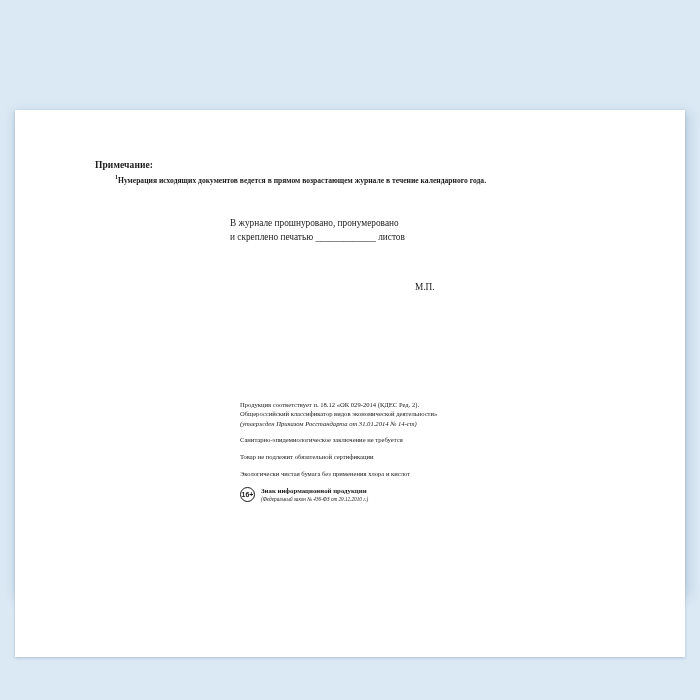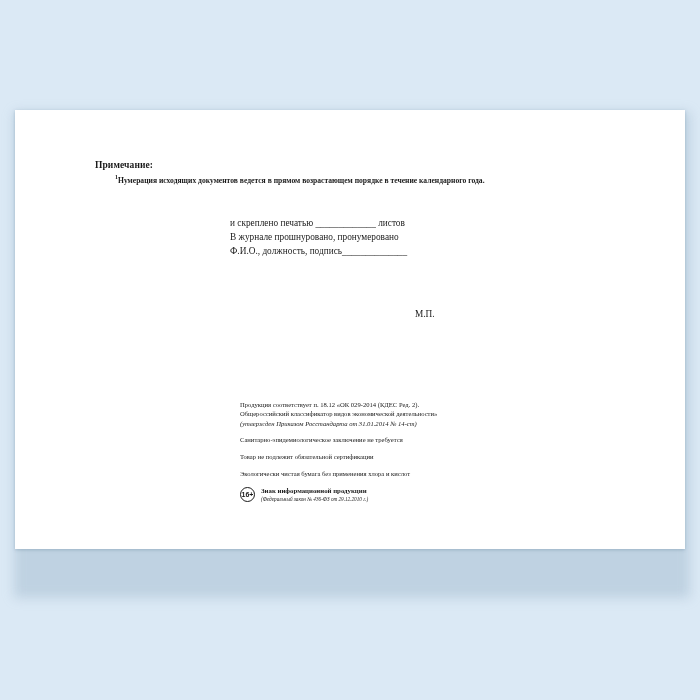--- a/index.html
+++ b/index.html
@@ -27,21 +27,21 @@
     height: 486px;
     background: rgba(120, 150, 175, 0.28);
     filter: blur(6px);
     border-radius: 2px;
   }
   .page {
     position: absolute;
     left: 15px;
     top: 110px;
     width: 670px;
-    height: 439px;
+    height: 547px;
     background: #ffffff;
     box-shadow: 0 1px 3px rgba(90,120,145,0.35);
   }
   .note-block {
     position: absolute;
     left: 80px;
     top: 50px;
     width: 520px;
   }
   .note-title {
@@ -71,21 +71,21 @@
     font-size: 9.3px;
     color: #1a1a1a;
     line-height: 1.48;
   }
   .seal-block .ln {
     white-space: pre;
   }
   .mp {
     position: absolute;
     left: 400px;
-    top: 199px;
+    top: 172px;
     font-size: 9.3px;
     color: #1a1a1a;
   }
 
   .legal-block {
     position: absolute;
     left: 225px;
     top: 290px;
     width: 290px;
     color: #1a1a1a;
@@ -142,27 +142,26 @@
 <body>
 
 <div id="stage">
 
   <div class="page-shadow"></div>
 
   <div class="page">
 
     <div class="note-block">
       <div class="note-title">Примечание:</div>
-      <div class="note-body"><sup>1</sup><span>Нумерация исходящих документов ведется в прямом возрастающем порядке в течение календарного года.</span></div>
+      <div class="note-body"><sup>1</sup><span>Нумерация исходящих документов ведется в прямом возрастающем журнале в течение календарного года.</span></div>
     </div>
 
     <div class="seal-block">
+      <div class="ln">В журнале прошнуровано, пронумеровано</div>
       <div class="ln">и скреплено печатью _____________ листов</div>
-      <div class="ln">В журнале прошнуровано, пронумеровано</div>
-      <div class="ln">Ф.И.О., должность, подпись______________</div>
     </div>
 
     <div class="mp">М.П.</div>
 
     <div class="legal-block">
       <div class="legal-para">
         <div>Продукция соответствует п. 18.12 «ОК 029-2014 (КДЕС Ред. 2).</div>
         <div>Общероссийский классификатор видов экономической деятельности»</div>
         <div class="it">(утвержден Приказом Росстандарта от 31.01.2014 № 14-ст)</div>
       </div>

